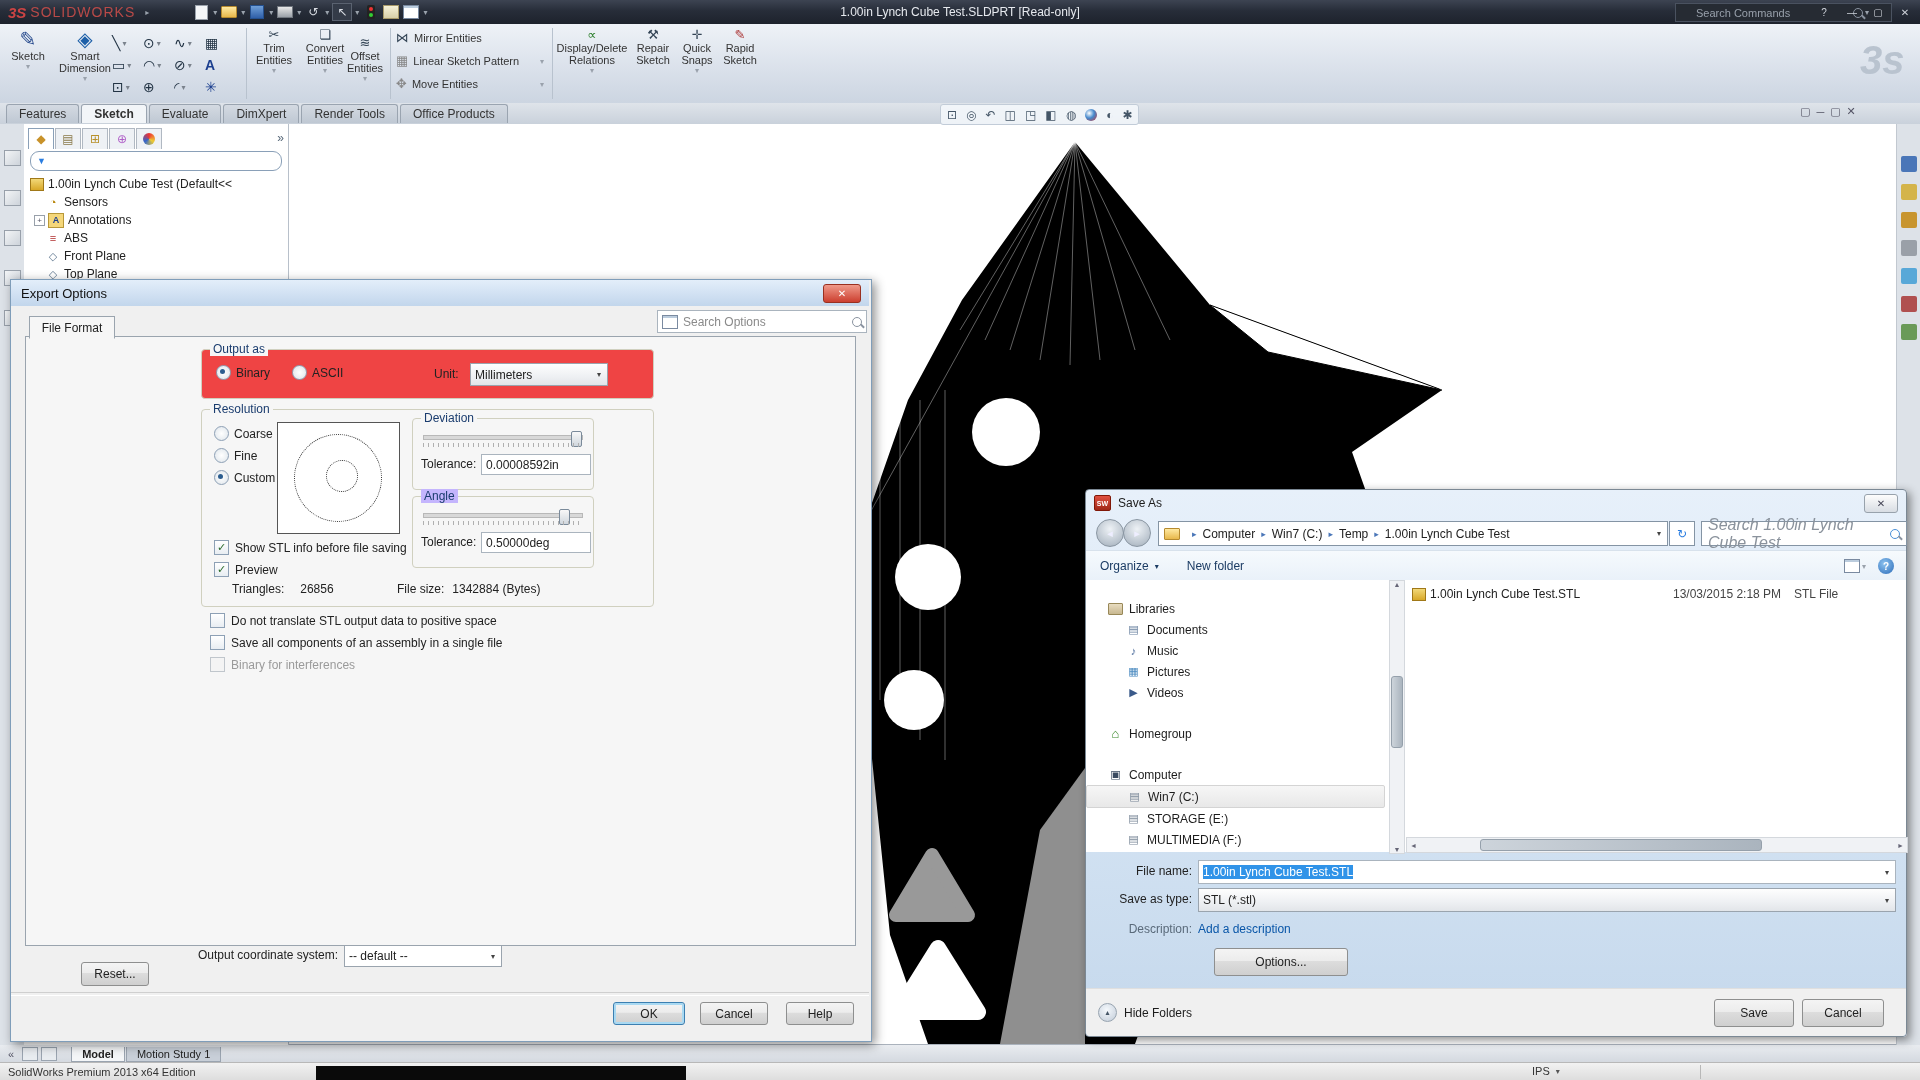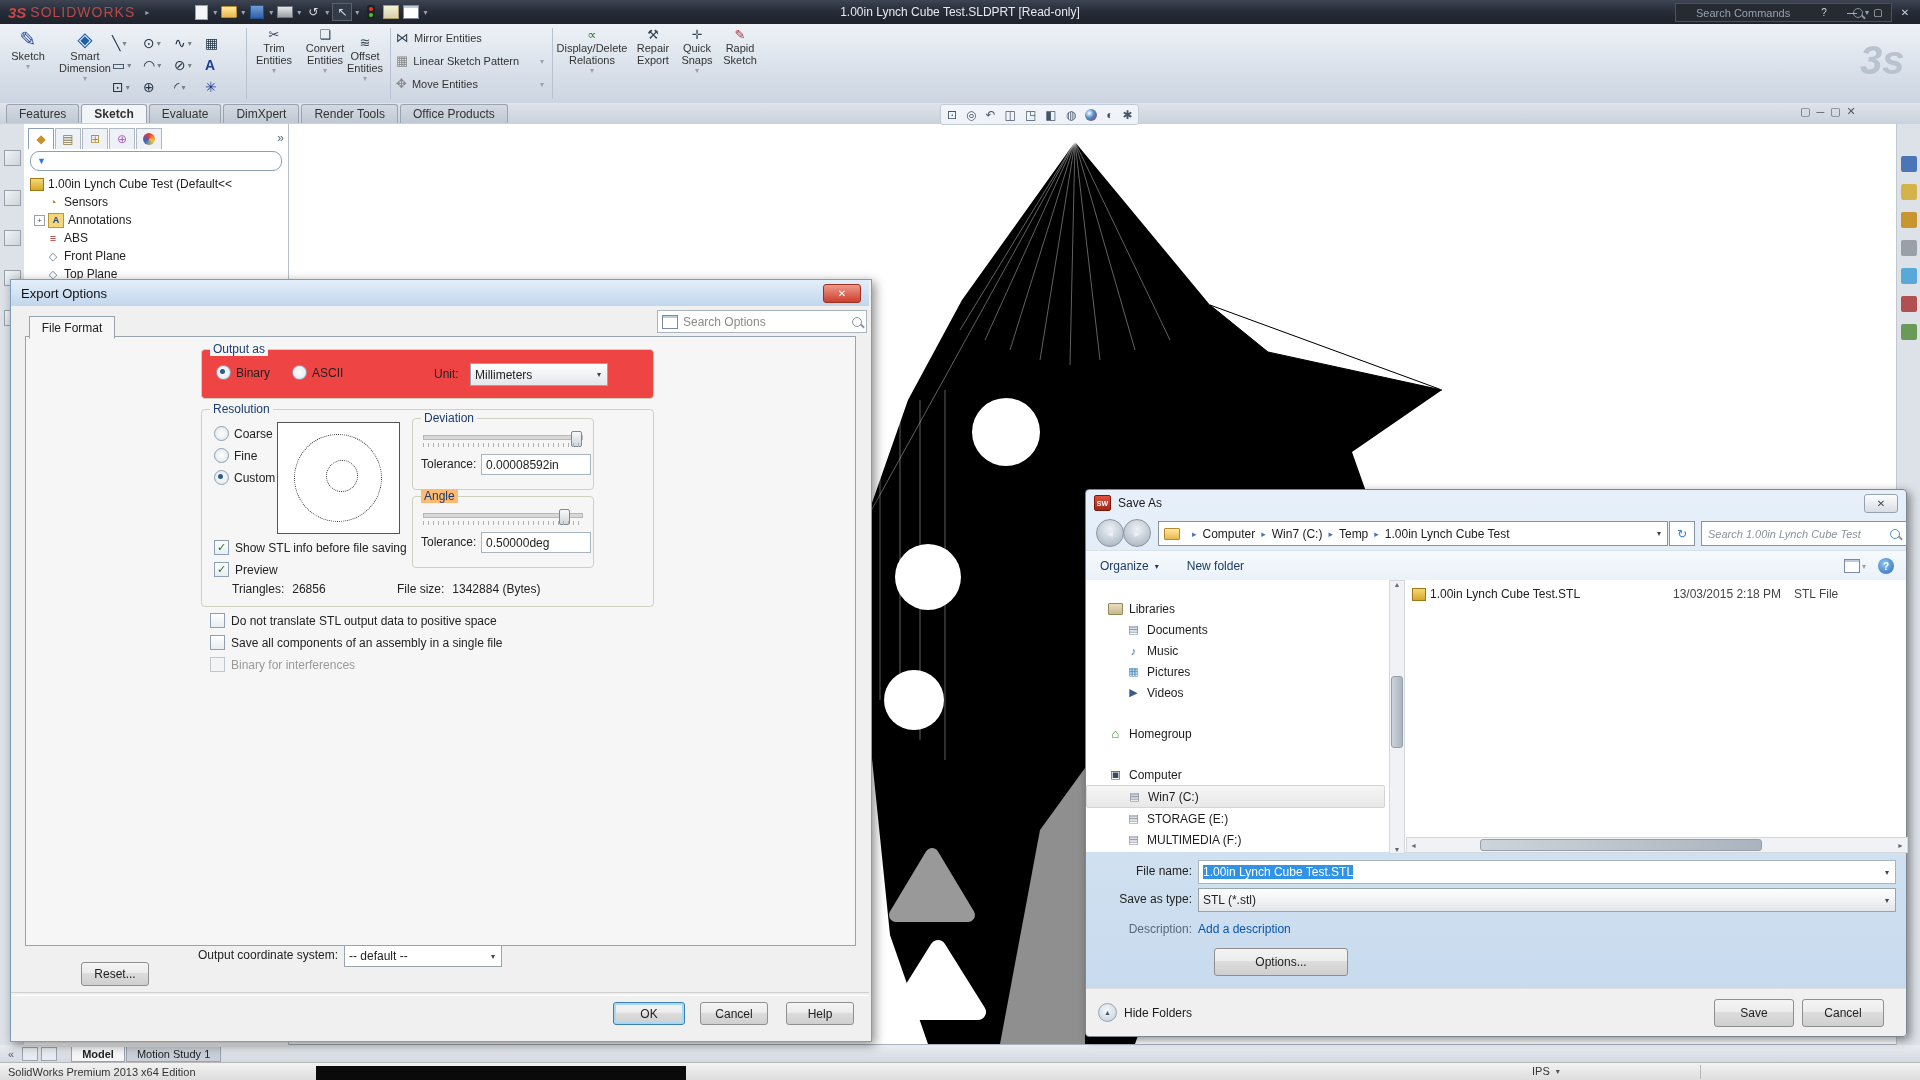--- a/index.html
+++ b/index.html
@@ -255,21 +255,21 @@
     <span class="ddar" style="margin-left:auto">▾</span>
   </div>
   <div class="rsep" style="left:552px"></div>
   <div class="ab rbtn" style="left:556px;top:4px;width:72px">
     <span class="rico sm" style="color:#2a7d2a">∝</span>
     <span>Display/Delete Relations</span>
     <span class="ddar">▾</span>
   </div>
   <div class="ab rbtn" style="left:632px;top:4px;width:42px">
     <span class="rico sm">⚒</span>
-    <span>Repair Export</span>
+    <span>Repair Sketch</span>
   </div>
   <div class="ab rbtn" style="left:678px;top:4px;width:38px">
     <span class="rico sm">✛</span>
     <span>Quick Snaps</span>
     <span class="ddar">▾</span>
   </div>
   <div class="ab rbtn" style="left:720px;top:4px;width:40px">
     <span class="rico sm" style="color:#a33">✎</span>
     <span>Rapid Sketch</span>
   </div>
@@ -433,41 +433,41 @@
               <span class="thumb" style="right:0"></span>
             </div>
         <div class="ab ticks" style="left:10px;top:24px;width:158px"></div>
         <span class="ab lbl" style="left:8px;top:38px">Tolerance:</span>
         <div class="ab inp7" style="left:68px;top:35px;width:100px;height:19px">
               <span>0.00008592in</span>
             </div>
       </div>
 
       <div class="ab grp" style="left:210px;top:86px;width:180px;height:70px;background:#f6f6f6">
-        <span class="leg" style="background:#fdba74">Angle</span>
+        <span class="leg" style="background:#c4b5fd">Angle</span>
         <div class="ab slider" style="left:10px;top:16px;width:158px">
               <span class="thumb" style="right:12px"></span>
             </div>
         <div class="ab ticks" style="left:10px;top:24px;width:158px"></div>
         <span class="ab lbl" style="left:8px;top:38px">Tolerance:</span>
         <div class="ab inp7" style="left:68px;top:35px;width:100px;height:19px">
               <span>0.50000deg</span>
             </div>
       </div>
       <span class="ab flex" style="left:12px;top:130px">
             <span class="cb">✓</span>
             <span class="lbl">Show STL info before file saving</span>
           </span>
       <span class="ab flex" style="left:12px;top:152px">
             <span class="cb">✓</span>
             <span class="lbl">Preview</span>
           </span>
       <span class="ab flex" style="left:30px;top:172px">
             <span class="lbl">Triangles:</span>
-            <span class="lbl" style="margin-left:8px">26856</span>
+            <span class="lbl" style="margin-left:16px">26856</span>
           </span>
       <span class="ab flex" style="left:195px;top:172px">
             <span class="lbl">File size:</span>
             <span class="lbl" style="margin-left:8px">1342884 (Bytes)</span>
           </span>
     </div>
     <span class="ab flex" style="left:184px;top:276px">
           <span class="cb"></span>
           <span class="lbl">Do not translate STL output data to positive space</span>
         </span>
@@ -514,21 +514,21 @@
           <span>Win7 (C:)</span>
       <span class="sep">▸</span>
           <span>Temp</span>
       <span class="sep">▸</span>
           <span>1.00in Lynch Cube Test</span>
     </span>
     <span class="ddar" style="margin-left:auto;margin-right:6px;color:#444">▾</span>
   </div>
   <span class="ab" style="left:583px;top:31px;width:24px;height:23px;background:#fff;border:1px solid #8494a4;display:inline-flex;align-items:center;justify-content:center;color:#2a7de0">↻</span>
   <div class="ab flex" style="left:615px;top:31px;width:192px;height:23px;background:#fff;border:1px solid #8494a4;padding:0 6px">
-    <span style="flex:1;font-style:italic;color:#8a929c;font-size:11px">Search 1.00in Lynch Cube Test</span>
+    <span style="flex:1;font-style:italic;color:#8a929c;font-size:16px">Search 1.00in Lynch Cube Test</span>
     <span class="mag" style="border-color:#4a90d8"></span>
   </div>
 
   <div class="ab flex" style="left:0;top:60px;width:820px;height:30px;background:linear-gradient(#f6fafd,#e9f1f9);border-top:1px solid #d8e2ec;border-bottom:1px solid #cfd8e2">
     <span class="flex" style="margin-left:14px;gap:4px;color:#1c3c64">
           <span>Organize</span>
           <span class="ddar" style="color:#1c3c64">▾</span>
         </span>
     <span style="margin-left:26px;color:#1c3c64">New folder</span>
     <span class="flex" style="margin-left:auto;margin-right:12px;gap:10px">

